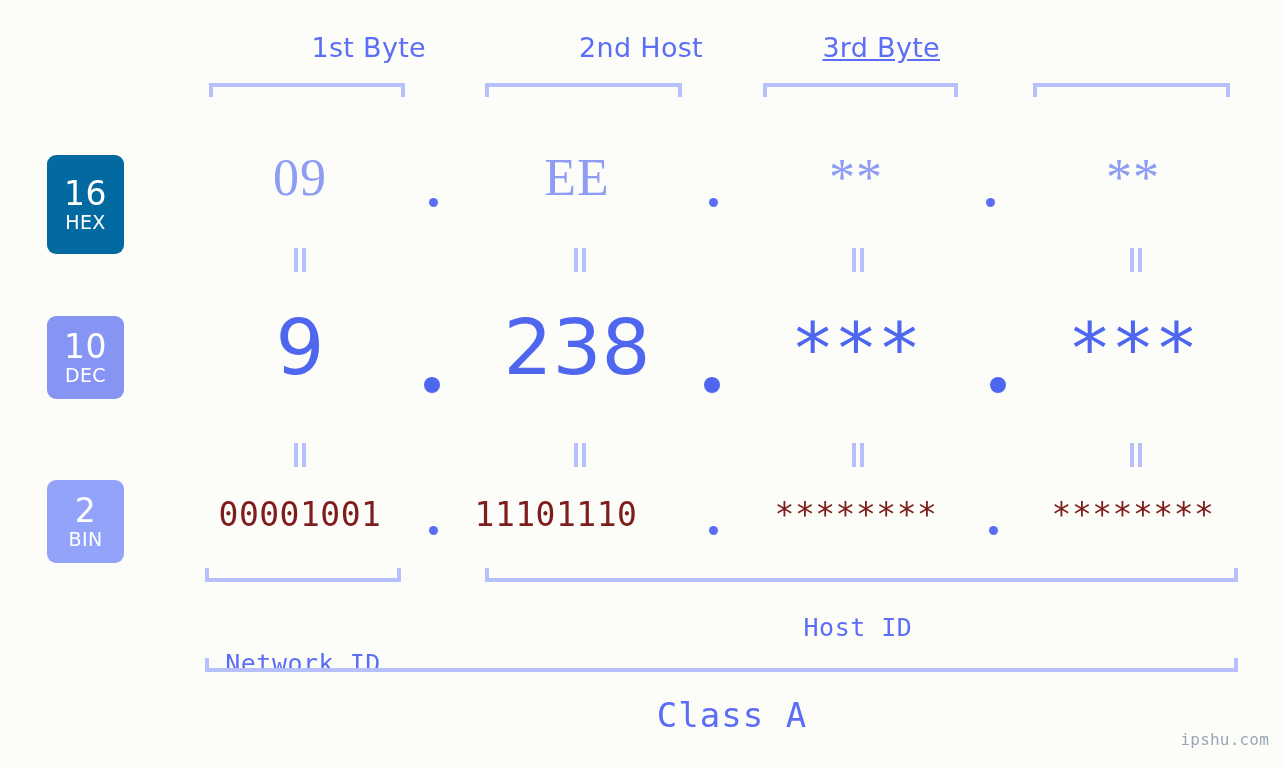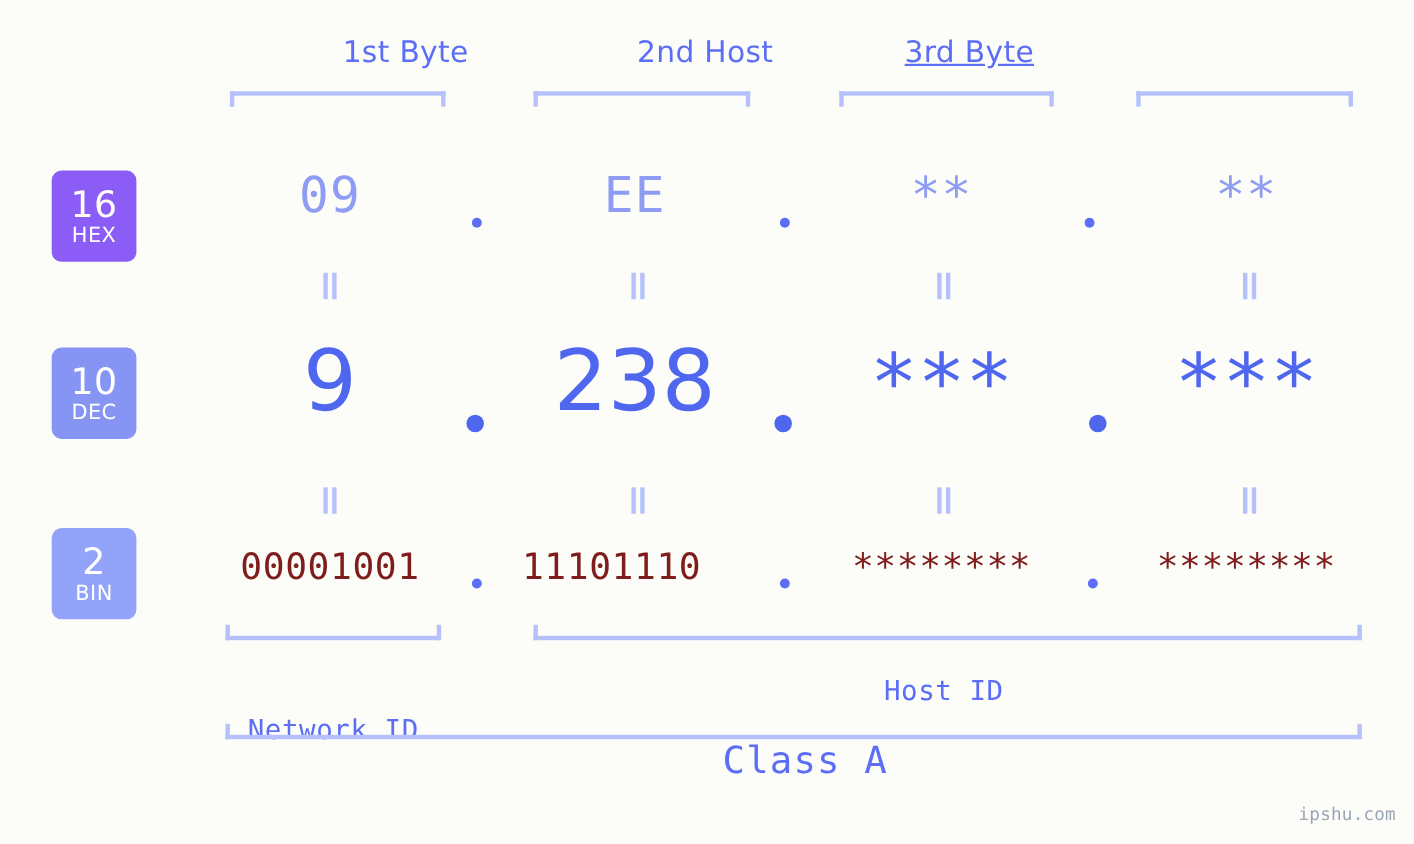--- a/index.html
+++ b/index.html
@@ -75,38 +75,39 @@
     font-size: 33px;
     font-weight: 400;
     letter-spacing: 0.5px;
   }
   .badge .abbr {
     font-size: 19px;
     font-weight: 400;
     margin-top: 3px;
     letter-spacing: 0.4px;
   }
-  #badge-hex { top: 155px; height: 83px; background: #8b5cf6; }
+  #badge-hex { top: 155px; height: 99px; background: #0369a1; }
   #badge-dec { top: 316px; height: 83px; background: #8694f4; }
   #badge-bin { top: 480px; height: 83px; background: #92a3f9; }
 
   
   .cell {
     position: absolute;
     text-align: center;
     white-space: nowrap;
     font-family: "DejaVu Sans Mono", monospace;
   }
 
   .row-hex .cell {
     top: 152px;
-    font-size: 45px;
+    font-size: 52px;
     color: #8e9cf4;
     letter-spacing: 1px;
     line-height: 52px;
+    font-family: Liberation Serif, serif;
   }
   .row-dec .cell {
     top: 300px;
     font-size: 77px;
     color: #4f67ef;
     letter-spacing: 0px;
     line-height: 96px;
     font-family: "DejaVu Sans", sans-serif;
   }
   .row-dec .cell.stars {
@@ -273,17 +274,17 @@
   </div>
 
   <div class="bracket-up" style="left:205px; top:568px; width:196px;"></div>
   <div class="bracket-up" style="left:485px; top:568px; width:753px;"></div>
 
   <div class="section-label" style="left:185px; top:613px; width:236px;margin-top:36px;">Network ID</div>
   <div class="section-label" style="left:740px; top:613px; width:236px;">Host ID</div>
 
   <div class="bracket-up" style="left:205px; top:658px; width:1033px;"></div>
 
-  <div id="class-label" style="left:492px; top:672px; width:480px;">Class A</div>
+  <div id="class-label" style="left:492px; top:695px; width:480px;">Class A</div>
 
   <div id="watermark">ipshu.com</div>
 
 </div>
 
 </body></html>

